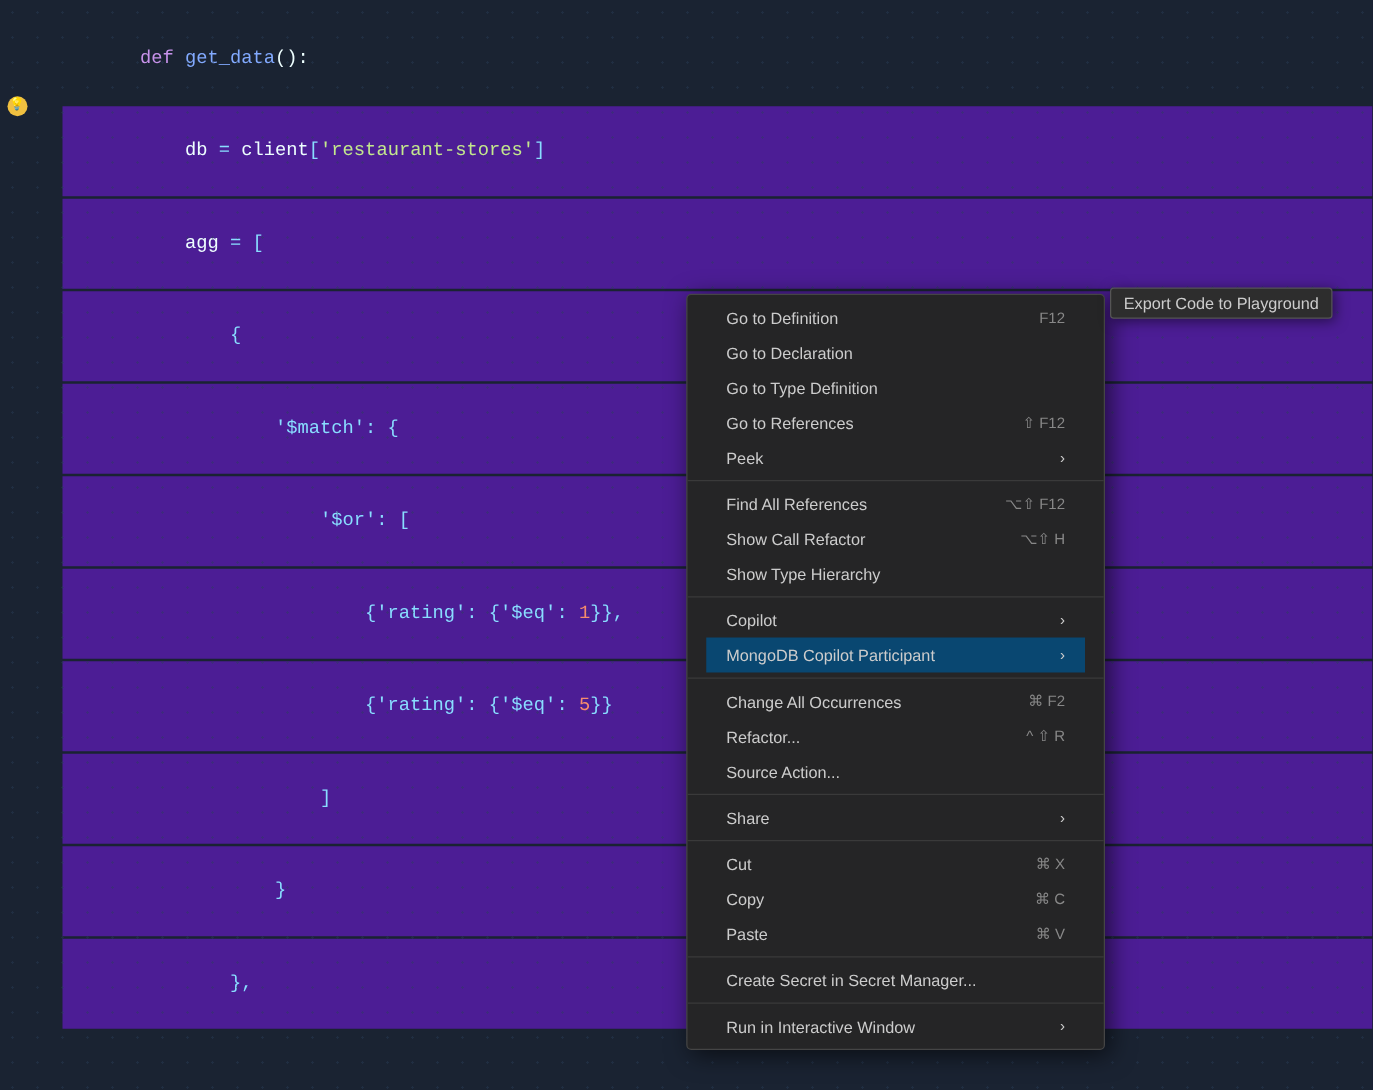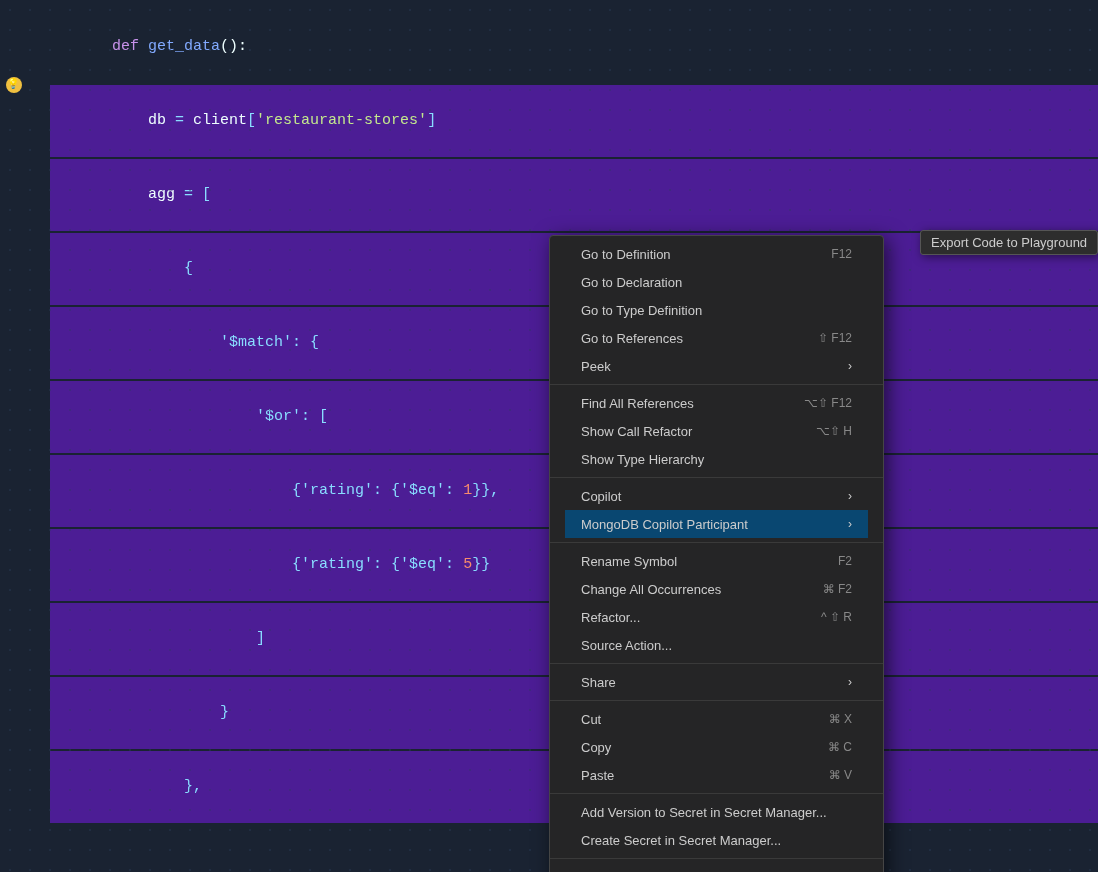--- a/index.html
+++ b/index.html
@@ -127,21 +127,21 @@
     .menu-item-arrow {
       color: #cccccc;
       font-size: 12px;
       margin-left: 8px;
     }
 
     
     .submenu-popup {
       position: absolute;
       top: 230px;
-      left: 920px;
+      left: 888px;
       background: #2d2d2d;
       border: 1px solid #555;
       border-radius: 3px;
       padding: 4px 10px;
       white-space: nowrap;
       font-family: -apple-system, BlinkMacSystemFont, 'Segoe UI', sans-serif;
       font-size: 13px;
       color: #cccccc;
       box-shadow: 2px 2px 10px rgba(0,0,0,0.5);
       z-index: 200;
@@ -285,24 +285,20 @@
         <span class="menu-item-arrow">›</span>
       </div>
       <div class="menu-item active-highlight">
         <span class="menu-item-label">MongoDB Copilot Participant</span>
         <span class="menu-item-arrow">›</span>
       </div>
     </div>
 
     <div class="menu-section">
       <div class="menu-item">
-        <span class="menu-item-label">Rename Symbol</span>
-        <span class="menu-item-shortcut">F2</span>
-      </div>
-      <div class="menu-item">
         <span class="menu-item-label">Change All Occurrences</span>
         <span class="menu-item-shortcut">⌘ F2</span>
       </div>
       <div class="menu-item">
         <span class="menu-item-label">Refactor...</span>
         <span class="menu-item-shortcut">^ ⇧ R</span>
       </div>
       <div class="menu-item">
         <span class="menu-item-label">Source Action...</span>
       </div>
@@ -325,23 +321,20 @@
         <span class="menu-item-shortcut">⌘ C</span>
       </div>
       <div class="menu-item">
         <span class="menu-item-label">Paste</span>
         <span class="menu-item-shortcut">⌘ V</span>
       </div>
     </div>
 
     <div class="menu-section">
       <div class="menu-item">
-        <span class="menu-item-label">Add Version to Secret in Secret Manager...</span>
-      </div>
-      <div class="menu-item">
         <span class="menu-item-label">Create Secret in Secret Manager...</span>
       </div>
     </div>
 
     <div class="menu-section">
       <div class="menu-item">
         <span class="menu-item-label">Run in Interactive Window</span>
         <span class="menu-item-arrow">›</span>
       </div>
 

